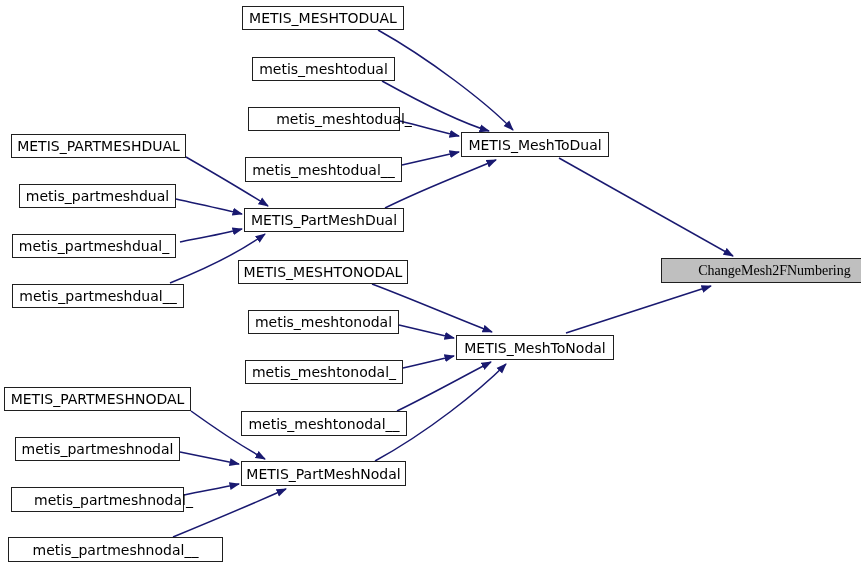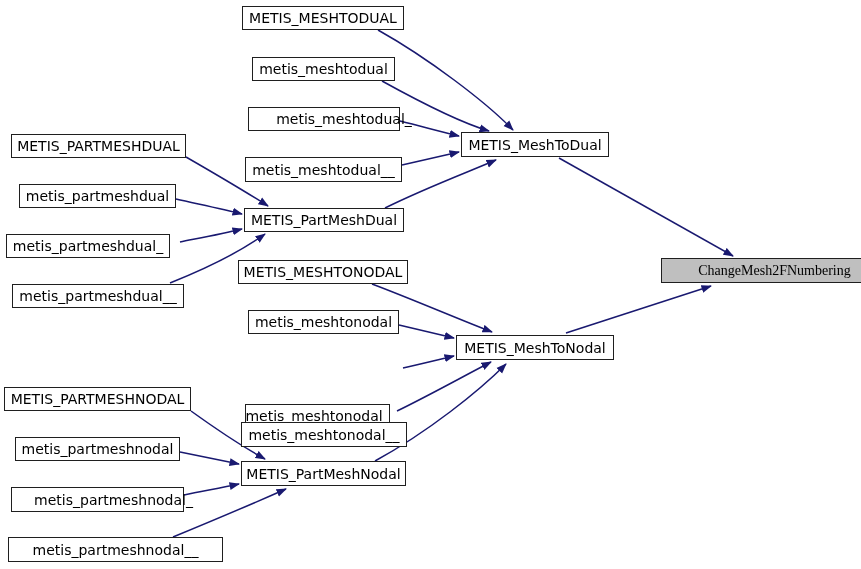--- a/index.html
+++ b/index.html
@@ -74,28 +74,28 @@
       <path d="M173,537 C207,523 252,504 286,489" class="edge" marker-end="url(#arrow)"></path>
       <path d="M566,333 L711,286" class="edge" marker-end="url(#arrow)"></path>
     </svg>
 
   <div class="node" style="left: 242px; top: 6px; width: 162px; height: 24px;">METIS_MESHTODUAL</div>
   <div class="node" style="left: 252px; top: 57px; width: 143px; height: 24px;">metis_meshtodual</div>
   <div class="node" style="left: 248px; top: 107px; width: 152px; height: 24px; padding-left: 40px;">metis_meshtodual_</div>
   <div class="node" style="left: 245px; top: 157px; width: 157px; height: 25px;">metis_meshtodual__</div>
   <div class="node" style="left: 11px; top: 134px; width: 175px; height: 24px;">METIS_PARTMESHDUAL</div>
   <div class="node" style="left: 19px; top: 184px; width: 157px; height: 24px;">metis_partmeshdual</div>
-  <div class="node" style="left: 6px; top: 234px; width: 164px; height: 24px;">metis_partmeshdual_</div>
+  <div class="node" style="left: 12px; top: 234px; width: 164px; height: 24px;">metis_partmeshdual_</div>
   <div class="node" style="left: 12px; top: 284px; width: 172px; height: 24px;">metis_partmeshdual__</div>
   <div class="node" style="left: 244px; top: 208px; width: 160px; height: 24px;">METIS_PartMeshDual</div>
   <div class="node" style="left: 461px; top: 132px; width: 148px; height: 25px;">METIS_MeshToDual</div>
   <div class="node" style="left: 238px; top: 260px; width: 170px; height: 24px;">METIS_MESHTONODAL</div>
   <div class="node" style="left: 248px; top: 310px; width: 151px; height: 24px;">metis_meshtonodal</div>
-  <div class="node" style="left: 245px; top: 360px; width: 145px; height: 24px; margin-top: 44px;">metis_meshtonodal_</div>
-  <div class="node" style="left: 241px; top: 411px; width: 166px; height: 25px; margin-top: 11px;">metis_meshtonodal__</div>
+  <div class="node" style="left: 245px; top: 360px; width: 158px; height: 24px;">metis_meshtonodal_</div>
+  <div class="node" style="left: 241px; top: 411px; width: 166px; height: 25px;">metis_meshtonodal__</div>
   <div class="node" style="left: 4px; top: 387px; width: 187px; height: 24px;">METIS_PARTMESHNODAL</div>
   <div class="node" style="left: 15px; top: 437px; width: 165px; height: 24px;">metis_partmeshnodal</div>
   <div class="node" style="left: 11px; top: 487px; width: 173px; height: 25px; padding-left: 32px;">metis_partmeshnodal_</div>
   <div class="node" style="left: 8px; top: 537px; width: 215px; height: 25px;">metis_partmeshnodal__</div>
   <div class="node" style="left: 241px; top: 461px; width: 165px; height: 25px;">METIS_PartMeshNodal</div>
   <div class="node" style="left: 456px; top: 335px; width: 158px; height: 25px;">METIS_MeshToNodal</div>
   <div class="node focus" style="left: 661px; top: 258px; width: 227px; height: 25px; font-family: Liberation Serif, serif;">ChangeMesh2FNumbering</div>
 </div>
 
 </body></html>

